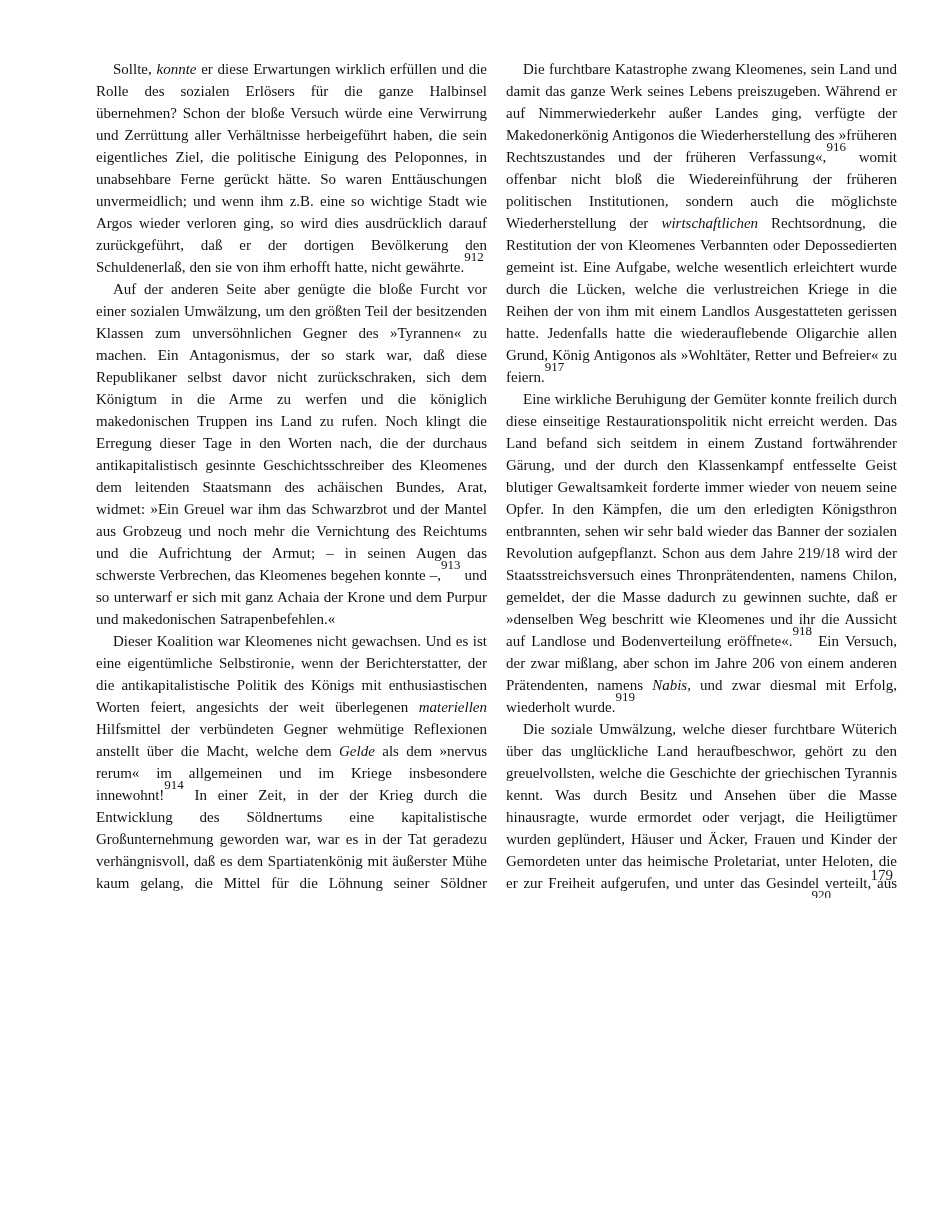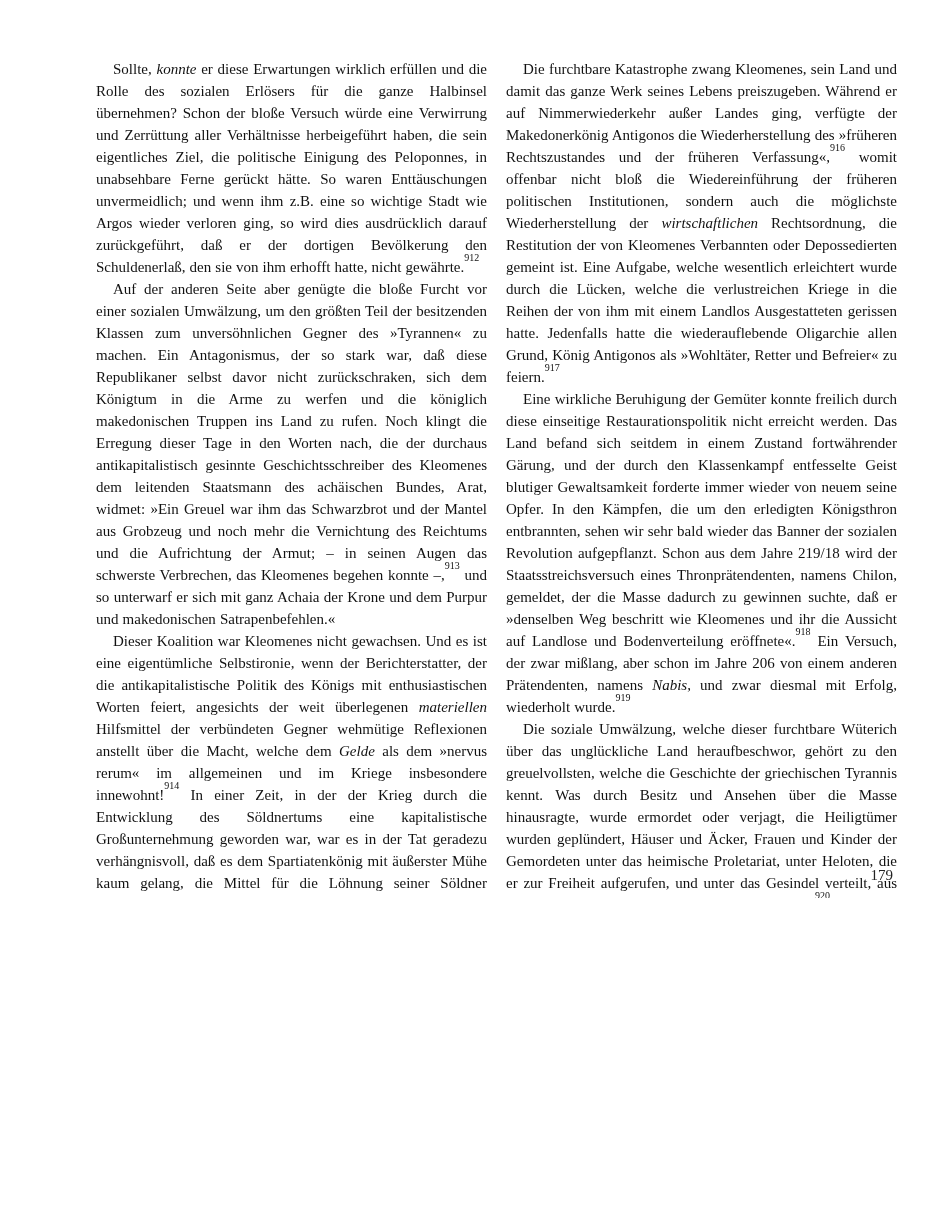--- a/index.html
+++ b/index.html
@@ -32,21 +32,21 @@
     word-spacing: 0.02em;
   }
   .column p {
     margin: 0;
     text-indent: 17px;
   }
   .column em {
     font-style: italic;
   }
   .column sup {
-    font-size: 10px;
+    font-size: 13px;
     line-height: 0;
     position: relative;
     top: -5px;
     letter-spacing: 0;
   }
   .page-number {
     position: absolute;
     right: 42px;
     bottom: 14px;
     font-size: 15px;

